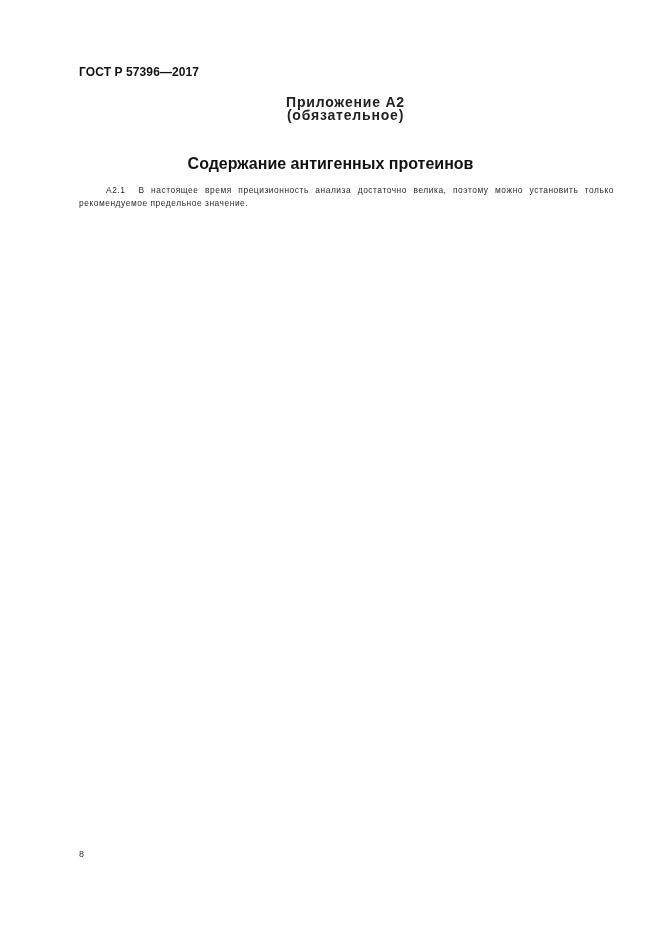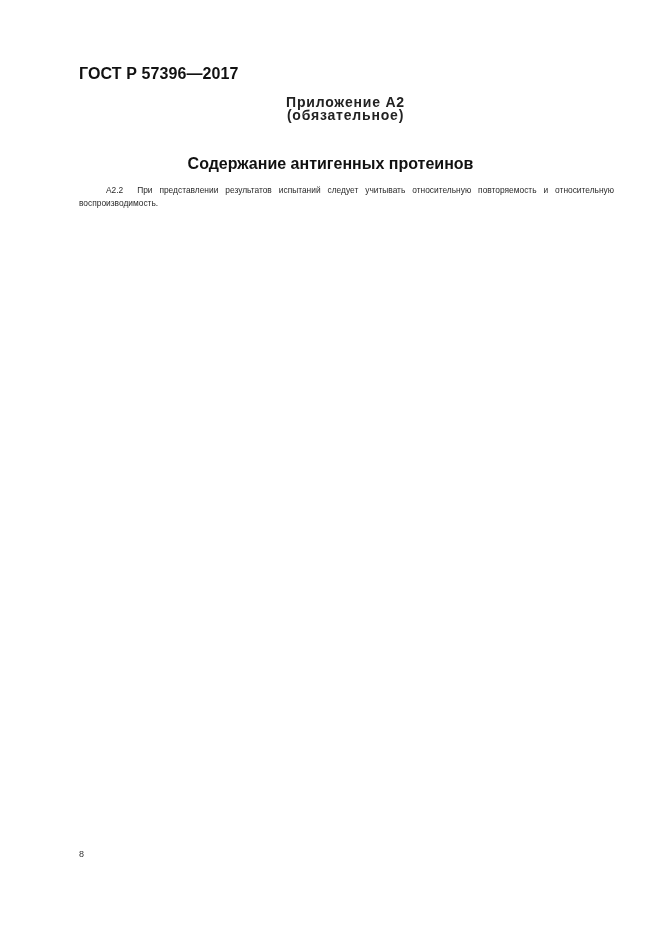--- a/index.html
+++ b/index.html
@@ -3,21 +3,21 @@
   <meta charset="utf-8">
   <style>
     html, body { margin: 0; padding: 0; background: #ffffff; }
     body {
       width: 661px; height: 936px; position: relative; overflow: hidden;
       font-family: "Liberation Sans", sans-serif; color: #1a1a1a;
     }
     .page { position: absolute; left: 0; top: 0; width: 661px; height: 936px; background: #fff; }
     .doc-header {
       position: absolute; left: 79px; top: 65px;
-      font-size: 16px; font-weight: bold; letter-spacing: 0.1px; color: #111;
+      font-size: 12px; font-weight: bold; letter-spacing: 0.1px; color: #111;
     }
     .appendix {
       position: absolute; left: 0; width: 661px; top: 96px; text-align: center;
       font-size: 14px; font-weight: bold; line-height: 13px; letter-spacing: 0.8px; color: #222;
     }
     .appendix div { position: relative; left: 15px; }
     .section-title {
       position: absolute; left: 0; width: 661px; top: 155px; text-align: center;
       font-size: 16px; font-weight: bold; color: #111;
     }
@@ -38,17 +38,17 @@
   <div class="doc-header">ГОСТ Р 57396—2017</div>
 
   <div class="appendix">
     <div>Приложение А2</div>
     <div>(обязательное)</div>
   </div>
 
   <div class="section-title">Содержание антигенных протеинов</div>
 
   <div class="body-text">
-    <p class="para"><span>А2.2</span>&nbsp; <span>При представлении результатов испытаний следует учитывать относительную повторяемость и относительную воспроизводимость.</span></p>
+    <p class="para spaced"><span>А2.1</span>&nbsp; <span>В настоящее время прецизионность анализа достаточно велика, поэтому можно установить только рекомендуемое предельное значение.</span></p>
   </div>
 
   <div class="page-number">8</div>
 </div>
 
 </body></html>

